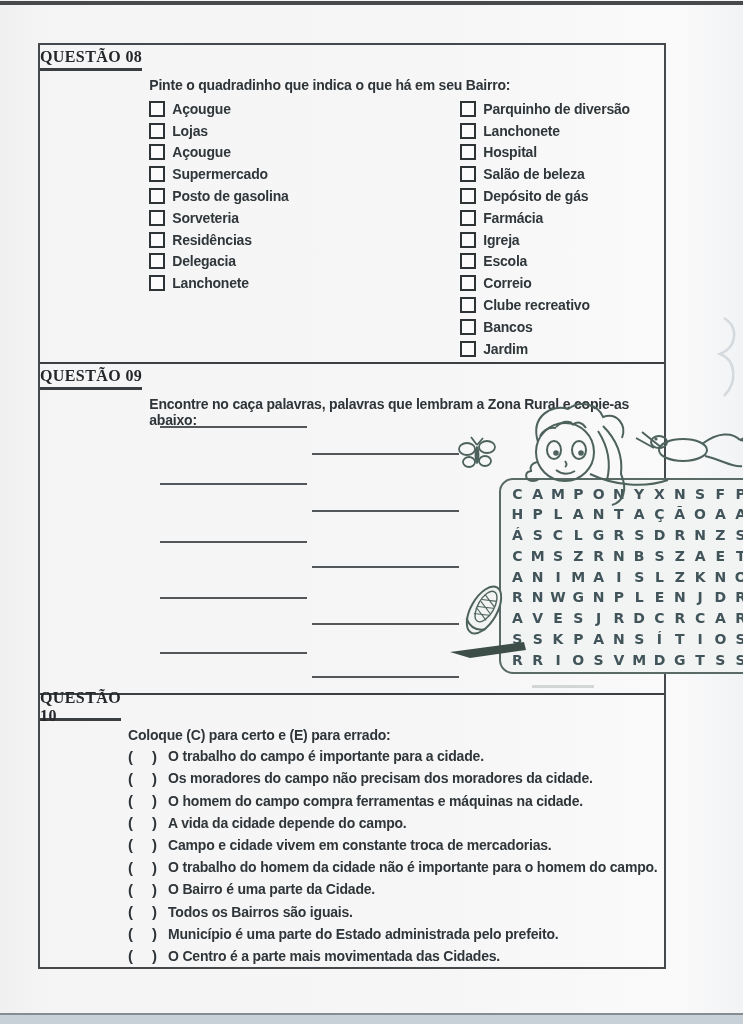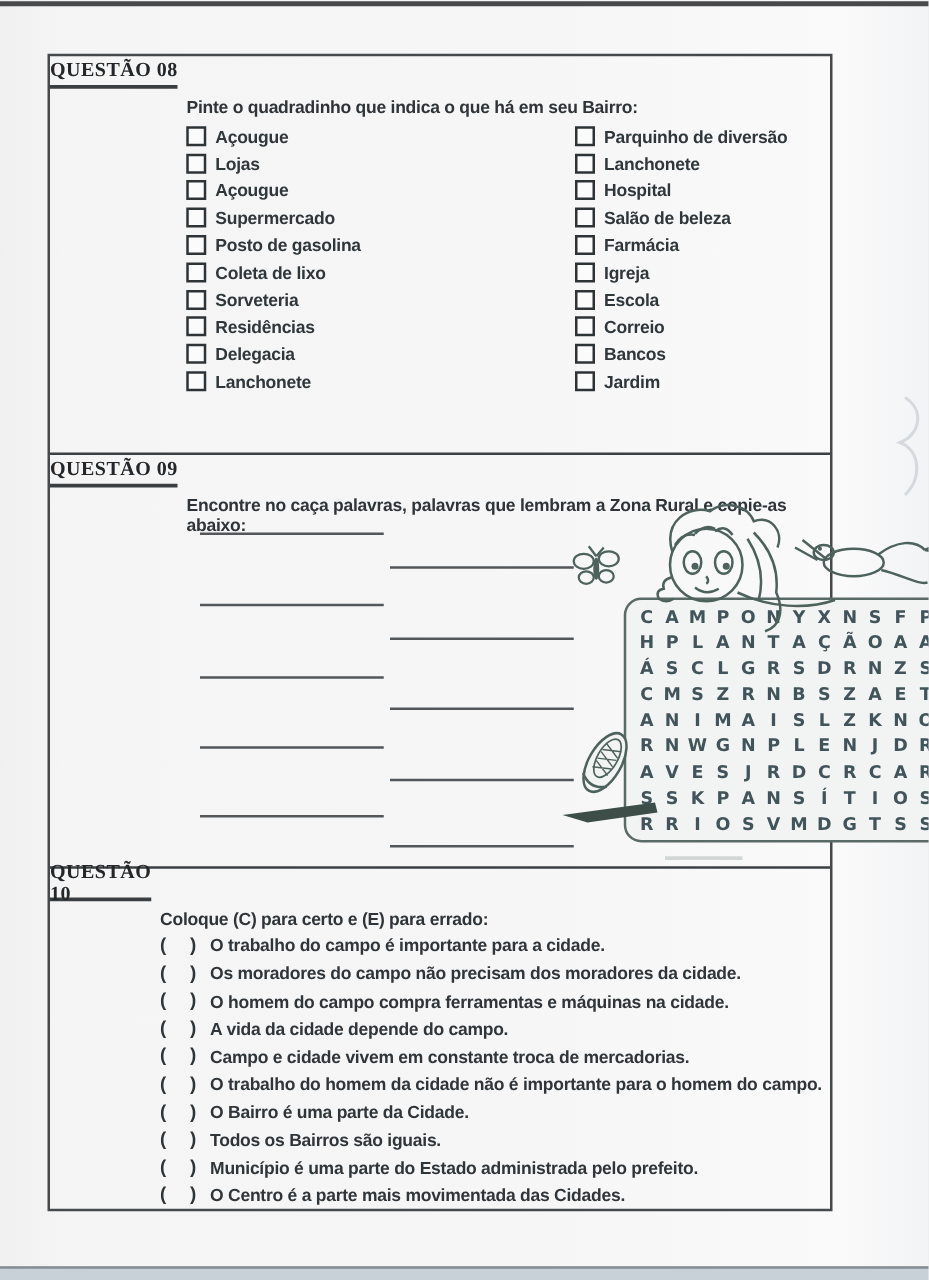--- a/index.html
+++ b/index.html
@@ -79,24 +79,20 @@
               <li class="cb-item">
                 <span class="checkbox"></span>
                 <span class="cb-label">Supermercado</span>
               </li>
 
               <li class="cb-item">
                 <span class="checkbox"></span>
                 <span class="cb-label">Posto de gasolina</span>
               </li>
 
-              <li class="cb-item">
-                <span class="checkbox"></span>
-                <span class="cb-label">Coleta de lixo</span>
-              </li>
 
               <li class="cb-item">
                 <span class="checkbox"></span>
                 <span class="cb-label">Sorveteria</span>
               </li>
 
 
 
               <li class="cb-item">
                 <span class="checkbox"></span>
@@ -128,20 +124,24 @@
               <li class="cb-item">
                 <span class="checkbox"></span>
                 <span class="cb-label">Hospital</span>
               </li>
 
               <li class="cb-item">
                 <span class="checkbox"></span>
                 <span class="cb-label">Salão de beleza</span>
               </li>
 
+              <li class="cb-item">
+                <span class="checkbox"></span>
+                <span class="cb-label">Depósito de gás</span>
+              </li>
 
               <li class="cb-item">
                 <span class="checkbox"></span>
                 <span class="cb-label">Farmácia</span>
               </li>
 
               <li class="cb-item">
                 <span class="checkbox"></span>
                 <span class="cb-label">Igreja</span>
               </li>
@@ -149,20 +149,24 @@
               <li class="cb-item">
                 <span class="checkbox"></span>
                 <span class="cb-label">Escola</span>
               </li>
 
               <li class="cb-item">
                 <span class="checkbox"></span>
                 <span class="cb-label">Correio</span>
               </li>
 
+              <li class="cb-item">
+                <span class="checkbox"></span>
+                <span class="cb-label">Clube recreativo</span>
+              </li>
 
               <li class="cb-item">
                 <span class="checkbox"></span>
                 <span class="cb-label">Bancos</span>
               </li>
 
               <li class="cb-item">
                 <span class="checkbox"></span>
                 <span class="cb-label">Jardim</span>
               </li>

